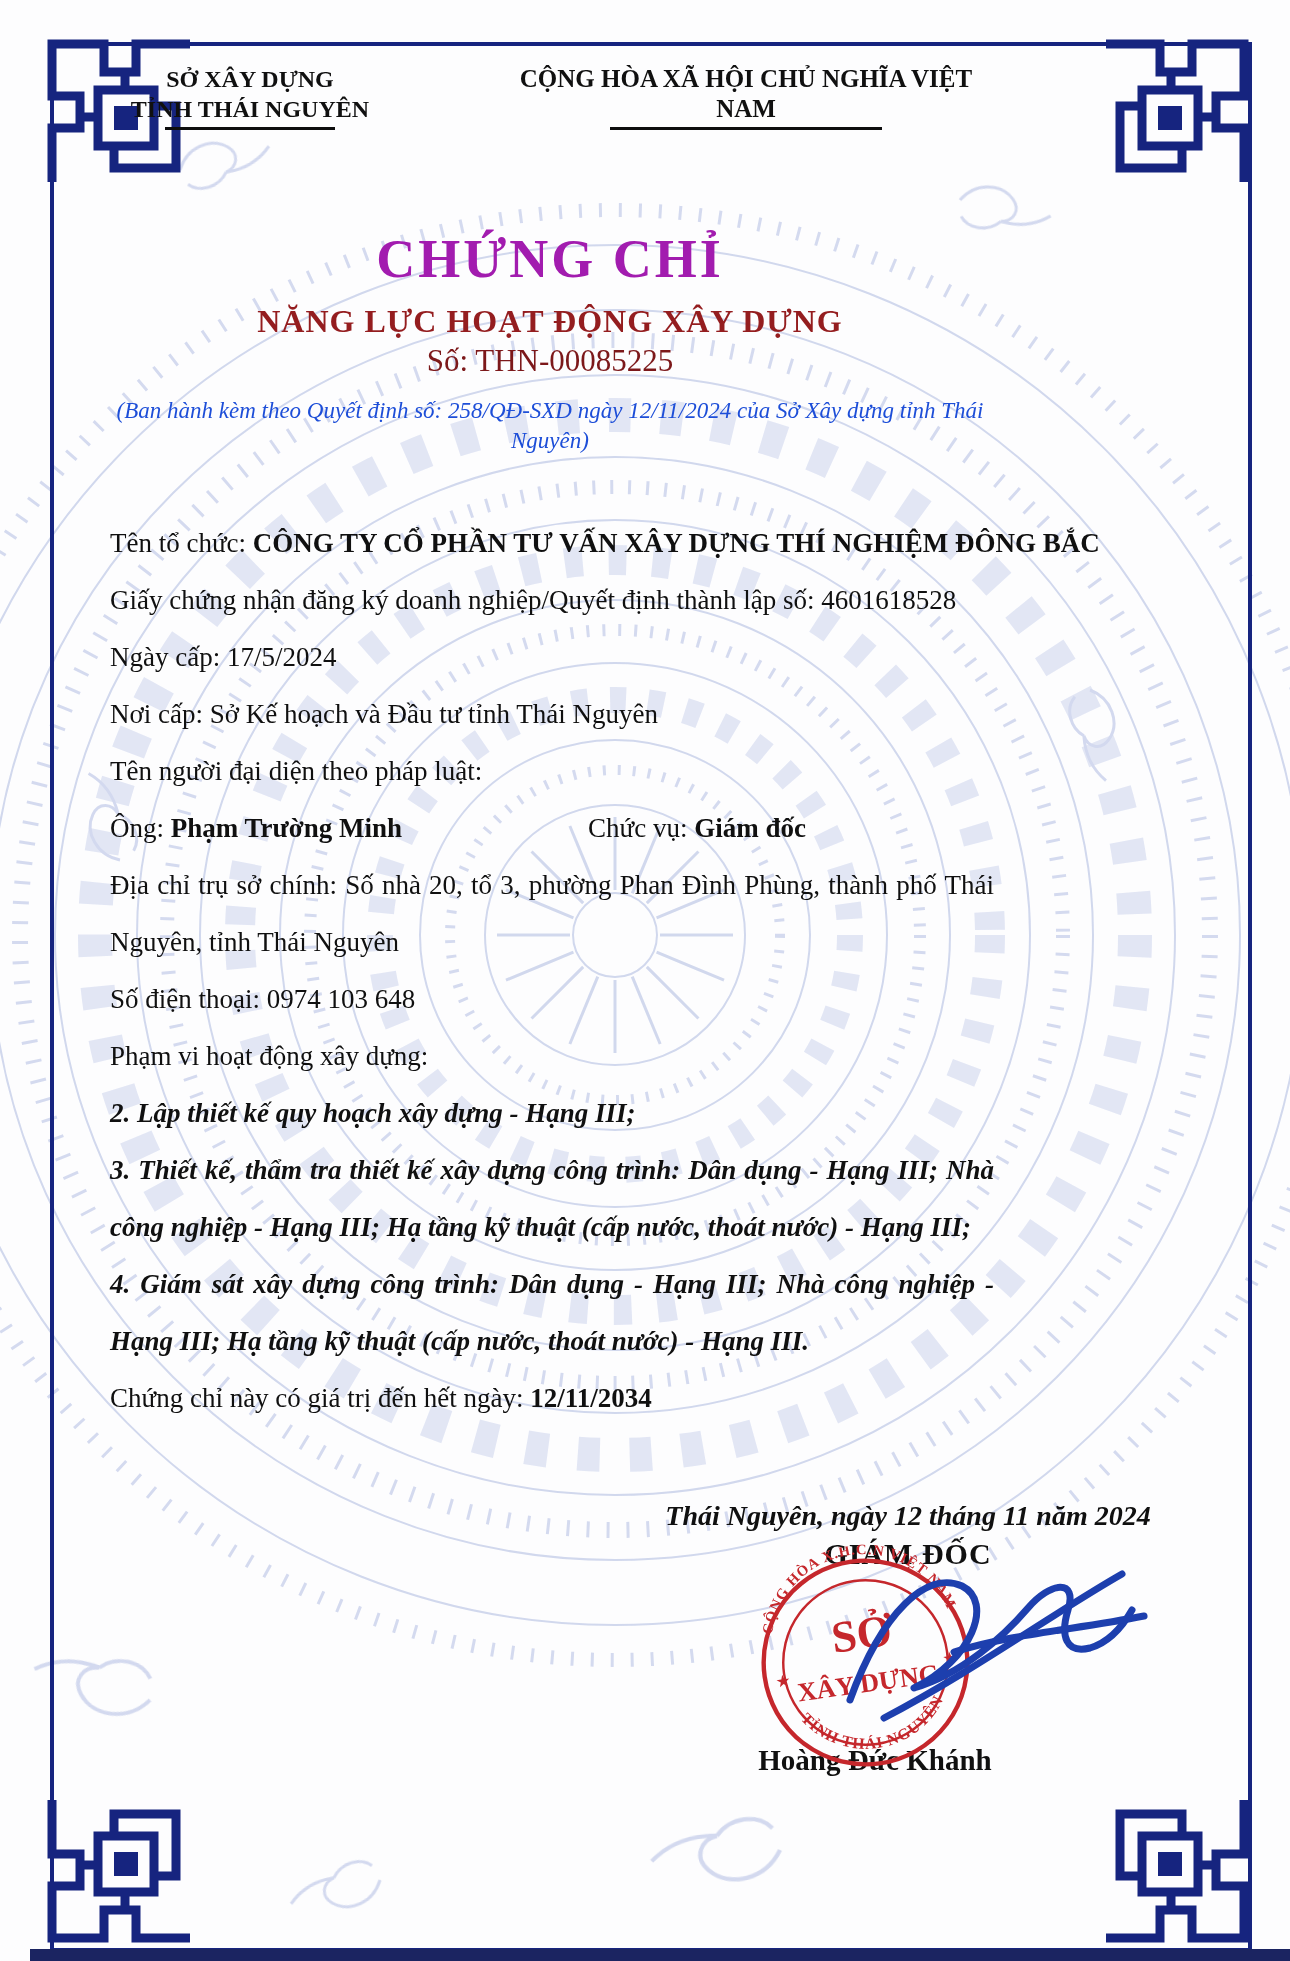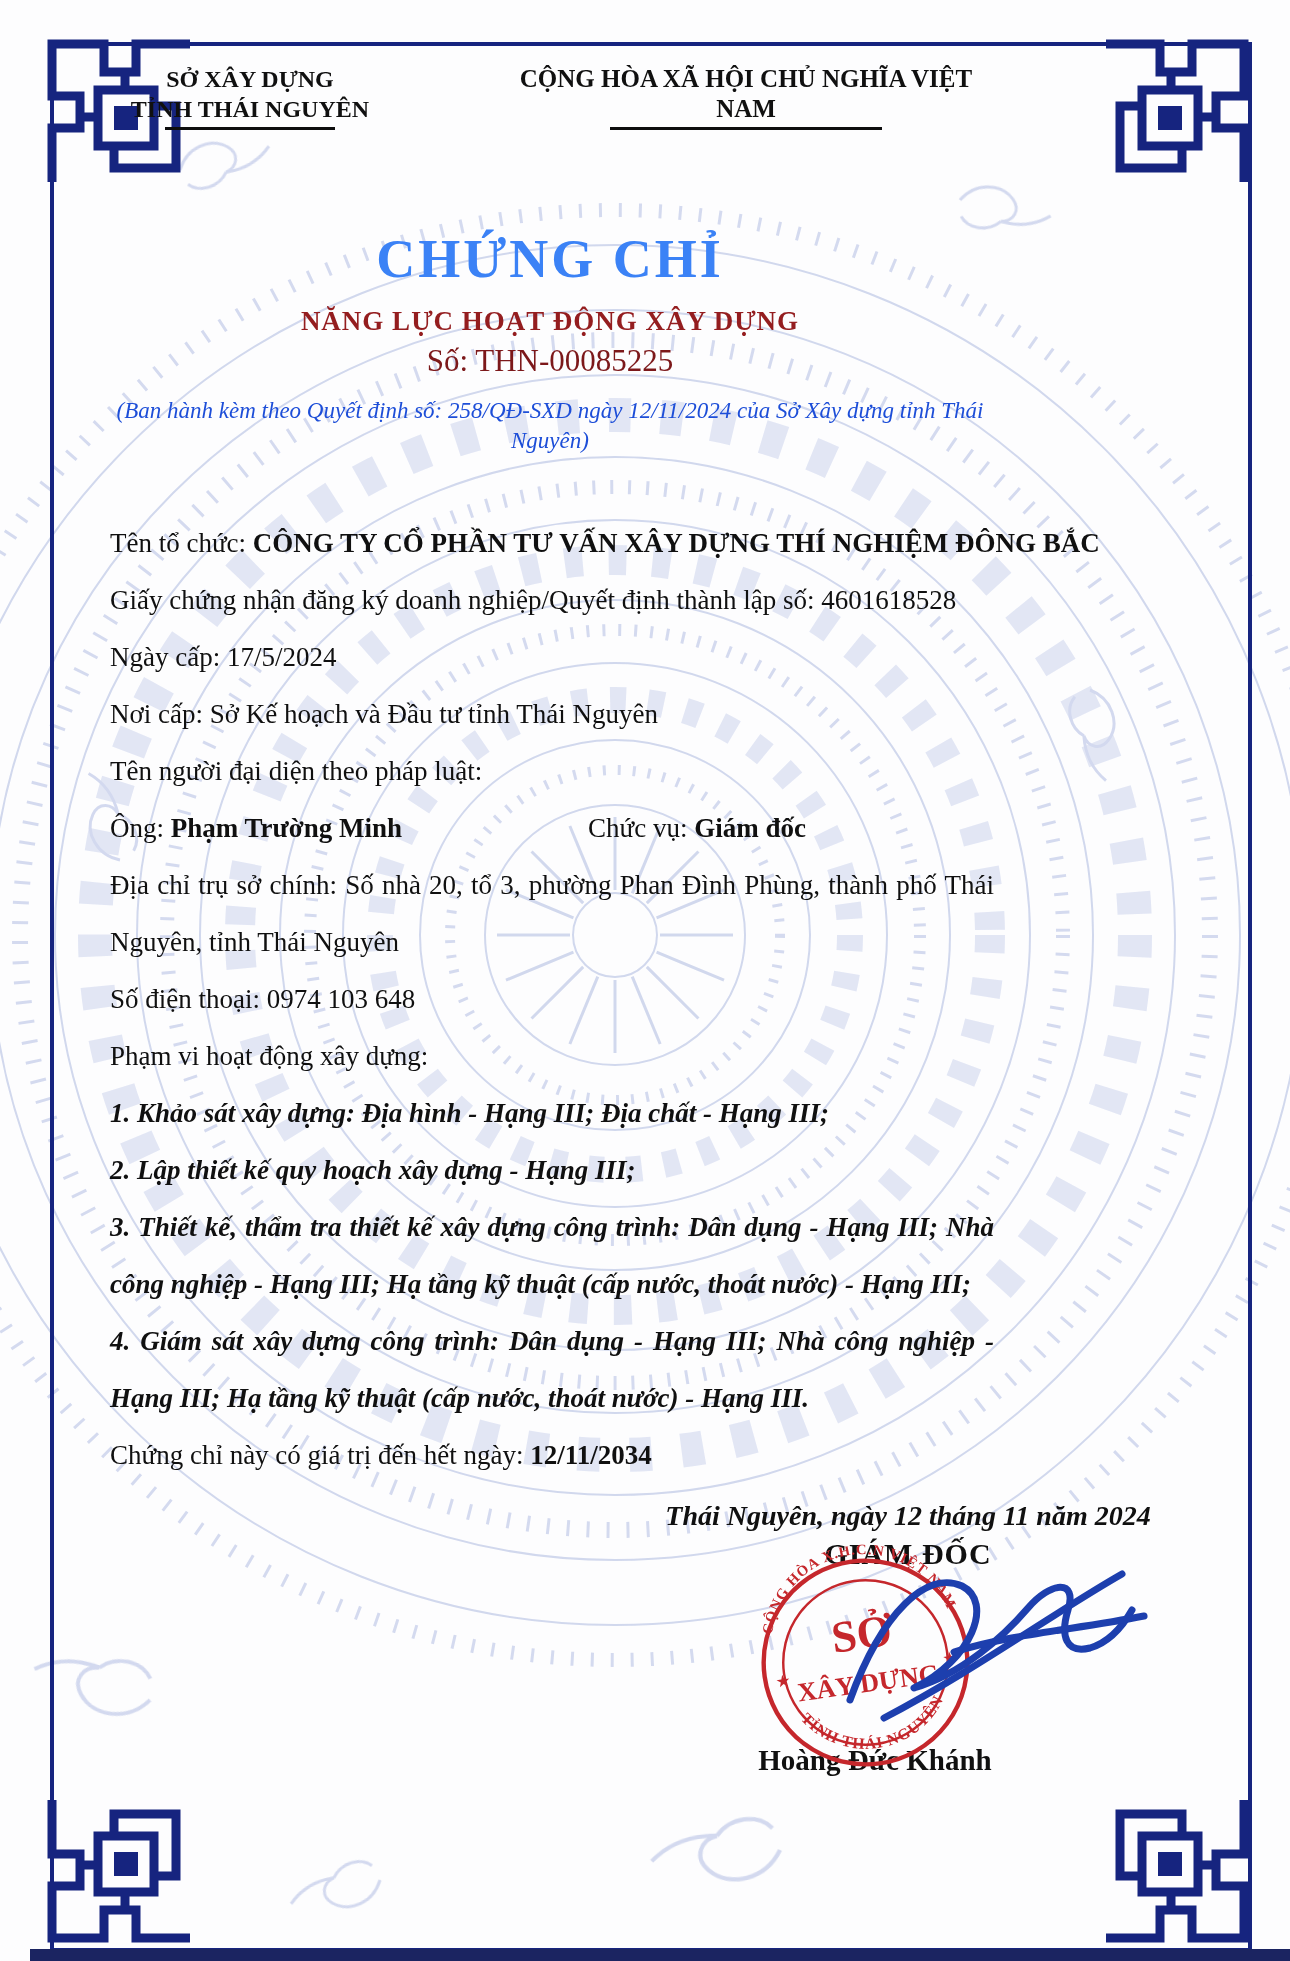--- a/index.html
+++ b/index.html
@@ -26,22 +26,22 @@
   .header{display:flex;align-items:flex-end;gap:20px;}
   .hdr-left{width:280px;text-align:center;font-weight:bold;font-size:24px;line-height:30px;}
   .hdr-right{margin-left:auto;width:488px;text-align:center;font-weight:bold;}
   .hdr-right .l1{font-size:25px;line-height:30px;}
   .hdr-right .l2{font-size:24px;line-height:32px;}
   .rule{height:3px;background:#0e0e0e;margin:3px auto 0;}
   .rule.left{width:170px;}
   .rule.right{width:272px;}
 
   .title-block{margin-top:98px;text-align:center;}
-  .doc-title{font-size:54px;line-height:62px;font-weight:bold;color:#3b82f6;letter-spacing:3px;}
-  .doc-subtitle{margin-top:10px;font-size:27px;line-height:42px;font-weight:bold;color:#941d1f;letter-spacing:1px;}
+  .doc-title{font-size:54px;line-height:62px;font-weight:bold;color:#a21caf;letter-spacing:3px;}
+  .doc-subtitle{margin-top:10px;font-size:32px;line-height:42px;font-weight:bold;color:#941d1f;letter-spacing:1px;}
   .doc-number{font-size:31px;line-height:38px;font-weight:normal;color:#7c181a;}
   .doc-note{margin-top:16px;font-size:23px;line-height:30px;font-style:italic;color:#1d4ed8;}
 
   .body-text{position:absolute;left:0px;top:451px;width:884px;font-size:27px;}
   .line{line-height:57px;}
   .nw{white-space:nowrap;}
   .b{font-weight:bold;}
   .just{text-align:justify;}
   .rep-row{position:relative;}
   .chuc-vu{position:absolute;left:478px;top:0;}
@@ -182,21 +182,20 @@
     <div class="line nw">Ngày cấp: 17/5/2024</div>
     <div class="line nw">Nơi cấp: Sở Kế hoạch và Đầu tư tỉnh Thái Nguyên</div>
     <div class="line nw">Tên người đại diện theo pháp luật:</div>
     <div class="line rep-row">
       <span>Ông: </span><span class="b">Phạm Trường Minh</span>
       <span class="chuc-vu"><span>Chức vụ: </span><span class="b">Giám đốc</span></span>
     </div>
     <div class="line just">Địa chỉ trụ sở chính: Số nhà 20, tổ 3, phường Phan Đình Phùng, thành phố Thái Nguyên, tỉnh Thái Nguyên</div>
     <div class="line nw">Số điện thoại: 0974 103 648</div>
     <div class="line nw">Phạm vi hoạt động xây dựng:</div>
-    <div class="line scope-item">1. Khảo sát xây dựng: Địa hình - Hạng III; Địa chất - Hạng III;</div>
     <div class="line scope-item">2. Lập thiết kế quy hoạch xây dựng - Hạng III;</div>
     <div class="line scope-item just">3. Thiết kế, thẩm tra thiết kế xây dựng công trình: Dân dụng - Hạng III; Nhà công nghiệp - Hạng III; Hạ tầng kỹ thuật (cấp nước, thoát nước) - Hạng III;</div>
     <div class="line scope-item just">4. Giám sát xây dựng công trình: Dân dụng - Hạng III; Nhà công nghiệp - Hạng III; Hạ tầng kỹ thuật (cấp nước, thoát nước) - Hạng III.</div>
     <div class="line nw"><span>Chứng chỉ này có giá trị đến hết ngày: </span><span class="b">12/11/2034</span></div>
   </div>
 </div>
 
 <div class="sig-block">
   <div class="sig-date">Thái Nguyên, ngày 12 tháng 11 năm 2024</div>
   <div class="sig-title">GIÁM ĐỐC</div>

